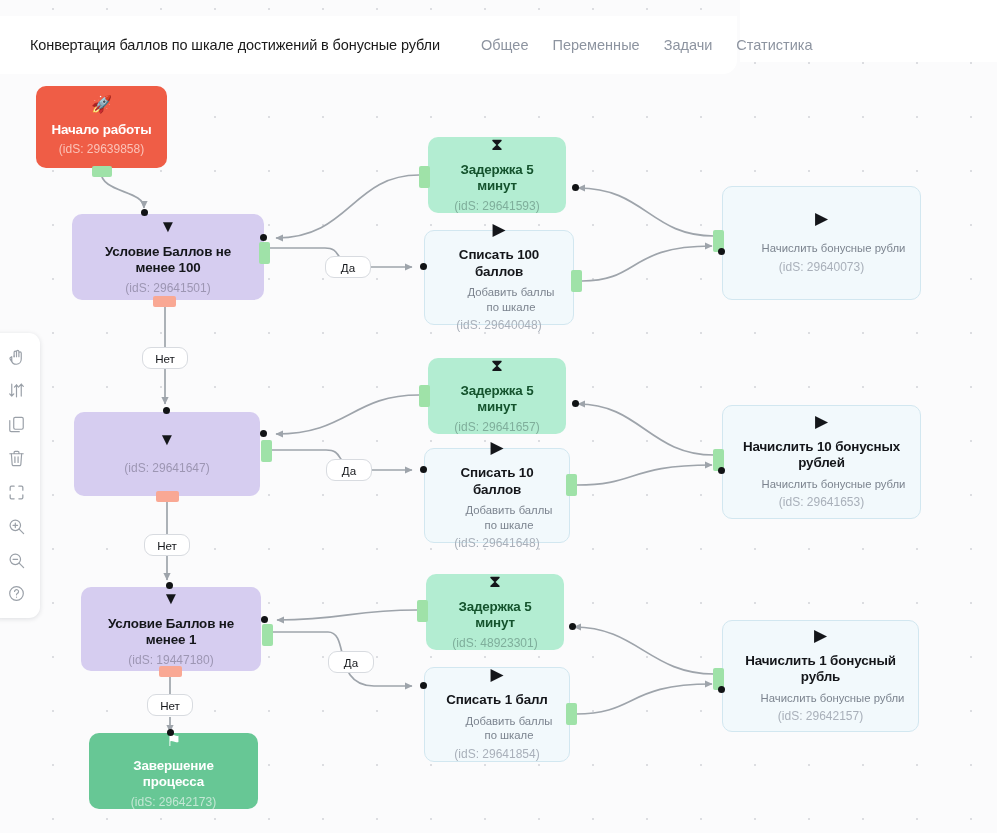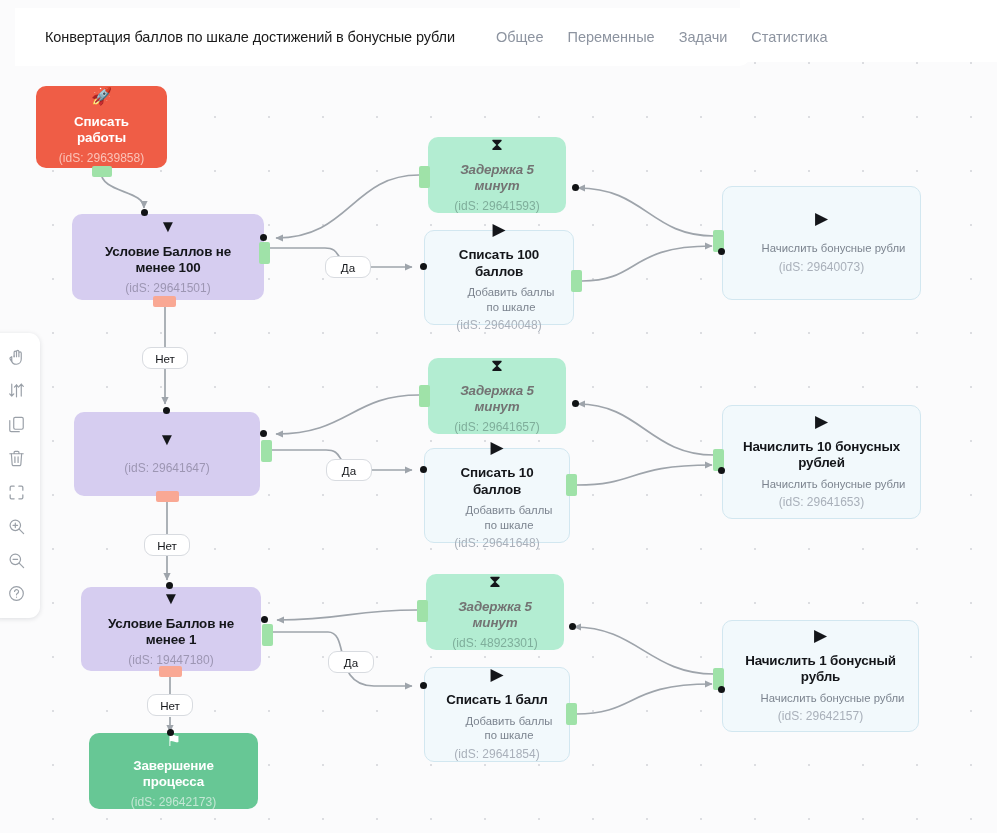--- a/index.html
+++ b/index.html
@@ -6,28 +6,27 @@
   html, body {
     width: 997px; height: 833px;
     font-family: "Liberation Sans", sans-serif;
     background: #ffffff;
     overflow: hidden;
   }
   #app { position: relative; width: 997px; height: 833px; }
 
   
   #header {
-    position: absolute; left: 0; top: 8px;
+    position: absolute; left: 0; top: 16px;
     width: 737px; height: 58px;
     background: #ffffff;
     border-bottom-right-radius: 14px;
     display: flex; align-items: center;
     padding-left: 30px;
     z-index: 40;
-    margin-left: 15px;
   }
   #header-title {
     font-size: 14.5px; color: #1a1a1a; white-space: nowrap;
     letter-spacing: -0.1px;
   }
   #header-divider {
     width: 1px; height: 22px; background: #d8dade;
     margin: 0 19px 0 22px;
   }
   .tab {
@@ -73,21 +72,21 @@
   .n-start .node-title { color: #ffffff; }
   .n-start .node-id { color: #fbc3b8; }
   .n-start .node-icon { color: #ffffff; }
 
   .n-cond { background: #d6cdf0; }
   .n-cond .node-title { color: #14161a; }
   .n-cond .node-id { color: #9d96b3; }
   .n-cond .node-icon { color: #14161a; }
 
   .n-delay { background: #b3edd2; }
-  .n-delay .node-title { color: #737373; font-style: italic; }
+  .n-delay .node-title { color: #14532d; }
   .n-delay .node-id { color: #7fae9b; }
   .n-delay .node-icon { color: #14161a; }
 
   .n-action {
     background: #f2f9fc;
     border: 1px solid #d2e7f0;
   }
   .n-action .node-title { color: #14161a; }
   .n-action .node-sub { color: #7c848f; margin-left: 24px; }
   .n-action .node-id { color: #a9b0ba; }
@@ -195,21 +194,21 @@
 
       <path d="M417,610 C350,610 346,620 277,620" marker-end="url(#arw)"></path>
 
       <path d="M170,673 L170,695"></path>
       <path d="M170,717 L170,732" marker-end="url(#arw)"></path>
     </g>
   </svg>
 
   <div class="node n-start" style="left:36px; top:86px; width:131px; height:82px;">
     <div class="node-icon">🚀</div>
-    <div class="node-title">Списать работы</div>
+    <div class="node-title">Начало работы</div>
     <div class="node-id">(idS: 29639858)</div>
   </div>
   <div class="port port-out-green" style="left:92px; top:166px; width:20px; height:11px;"></div>
 
   <div class="node n-cond" style="left:72px; top:214px; width:192px; height:86px;">
     <div class="node-icon">▼</div>
     <div class="node-title">Условие Баллов не менее 100</div>
     <div class="node-id">(idS: 29641501)</div>
   </div>
   <div class="port-dot" style="left:141px; top:209px;"></div>

